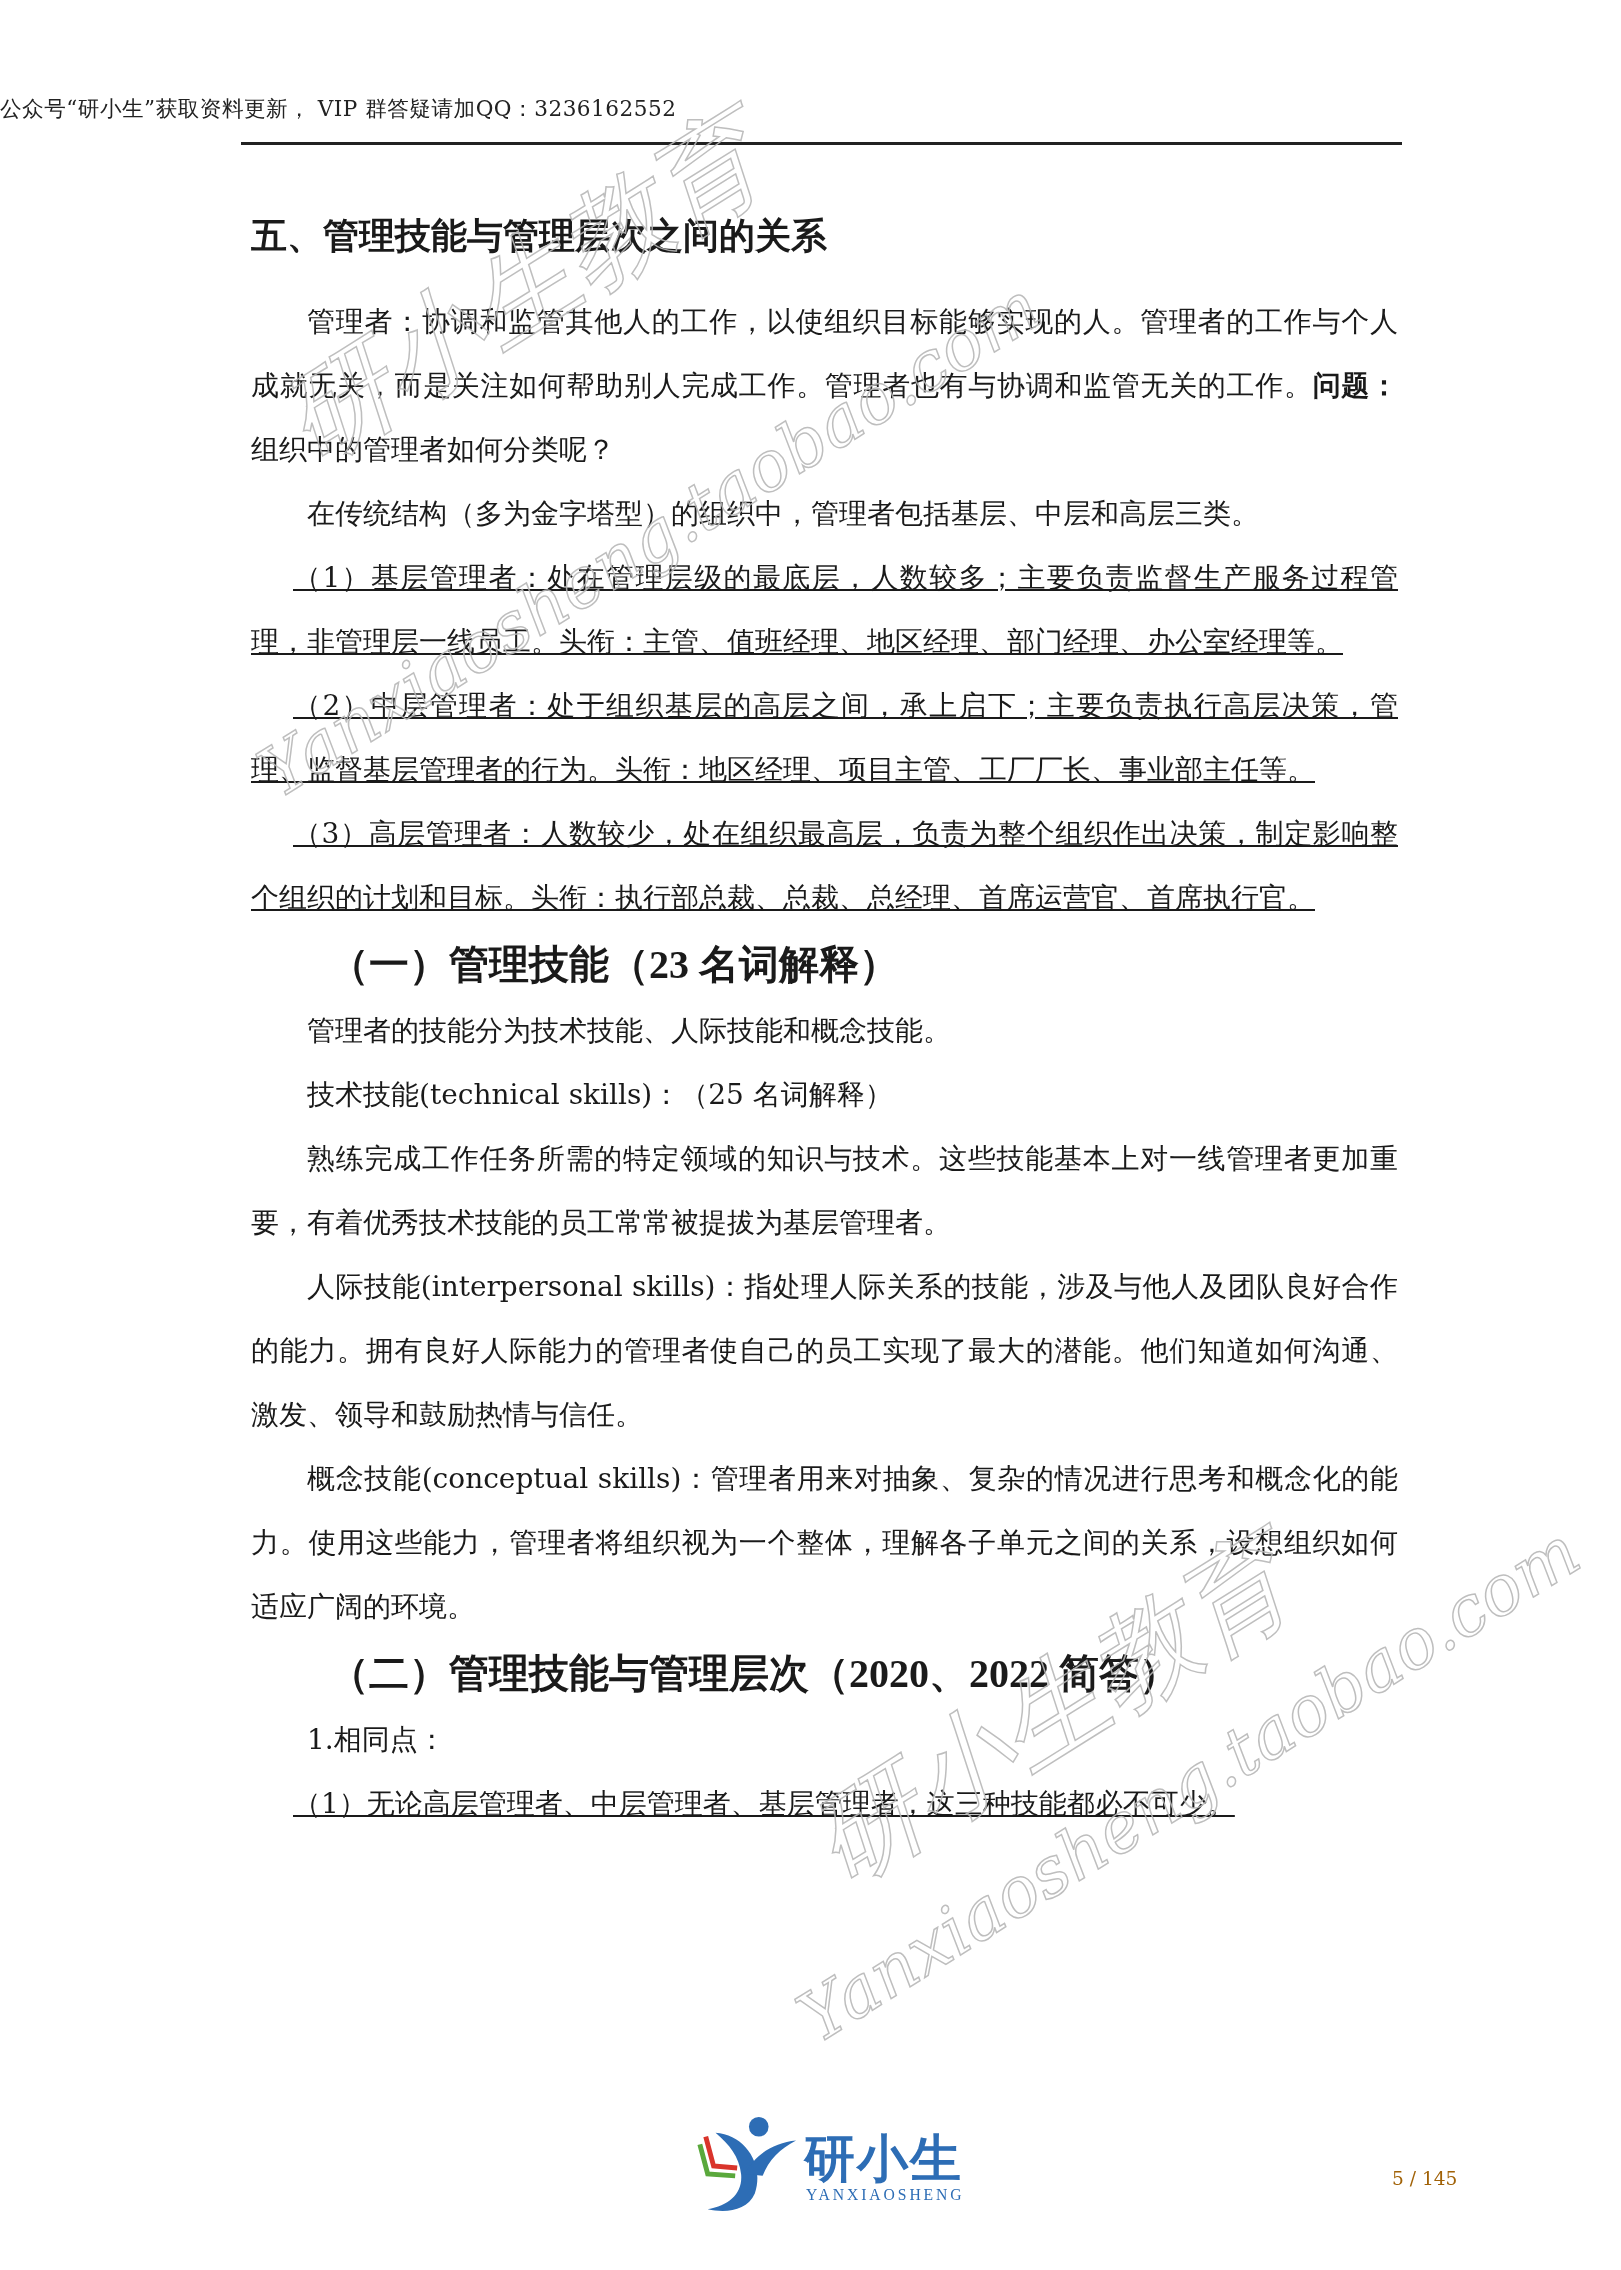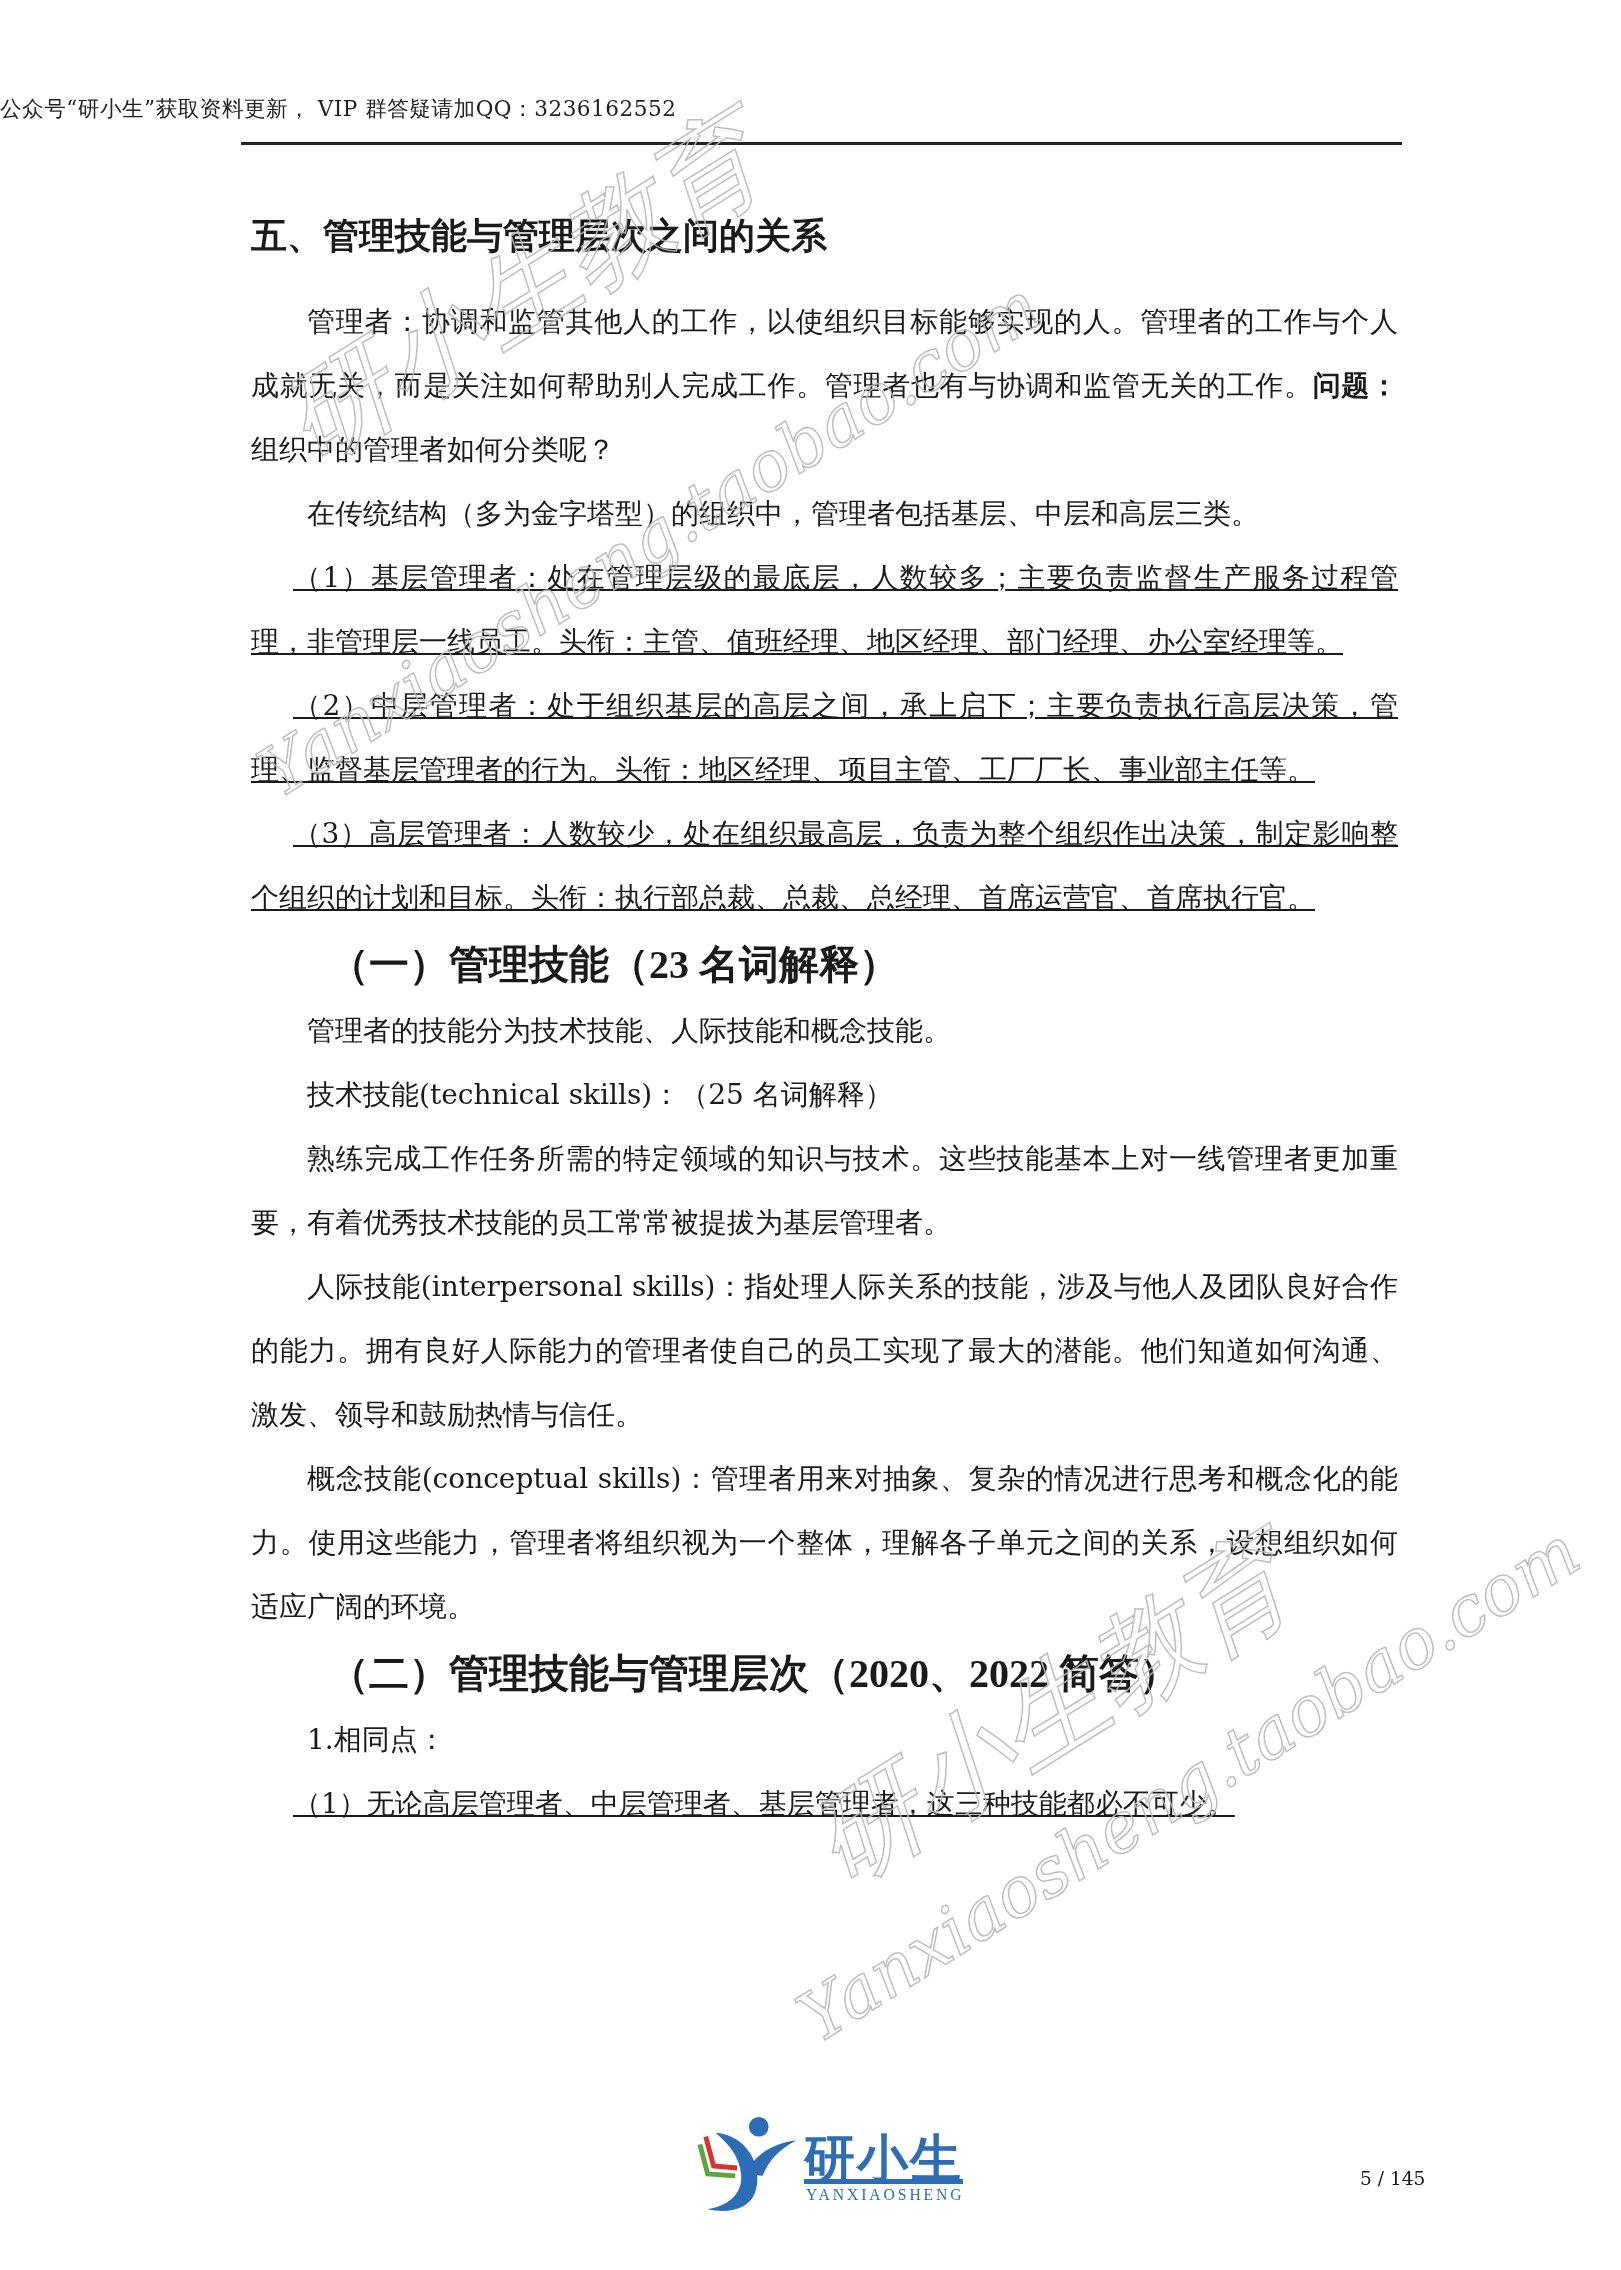--- a/index.html
+++ b/index.html
@@ -16,24 +16,24 @@
   .bold { font-weight: bold; font-family: "DejaVu Sans", sans-serif; }
   .watermark { position: absolute; pointer-events: none; color: transparent;
                -webkit-text-stroke: 1.5px #b8b8b8; font-family: "DejaVu Serif", serif; font-style: italic;
                white-space: nowrap; opacity: 0.9; }
   .wm1-cn { left: 255px; top: 372px; font-size: 108px; transform: rotate(-32deg); transform-origin: left top; }
   .wm1-en { left: 245px; top: 745px; font-size: 69px; transform: rotate(-32deg); transform-origin: left top; }
   .wm2-cn { left: 784px; top: 1794px; font-size: 108px; transform: rotate(-32deg); transform-origin: left top; }
   .wm2-en { left: 784px; top: 1990px; font-size: 69px; transform: rotate(-32deg); transform-origin: left top; }
   .logo { position: absolute; left: 686px; top: 2115px; width: 294px; height: 108px; }
   .logo-text { position: absolute; left: 118px; top: 9.8px; font-family: "DejaVu Sans", sans-serif; font-weight: bold;
-               font-size: 51px; color: #2d6db5; letter-spacing: 2px; text-decoration: underline; }
+               font-size: 51px; color: #2d6db5; letter-spacing: 2px; }
   .logo-sub { position: absolute; left: 120px; top: 71px; font-family: Liberation Serif, serif;
               font-size: 15.7px; color: #2d6db5; letter-spacing: 2.9px; }
-  .page-num { position: absolute; left: 1360px; top: 2168px; font-size: 18.6px; color: #0f172a;
+  .page-num { position: absolute; left: 1392px; top: 2168px; font-size: 18.6px; color: #a16207;
               font-family: "DejaVu Serif", serif; text-align: right; }
 </style>
 </head>
 <body>
 
 <div class="header-text">公众号“研小生”获取资料更新，  VIP 群答疑请加QQ：3236162552</div>
 <div class="header-rule"></div>
 
 <div class="content">
   <div class="h1">五、管理技能与管理层次之间的关系</div>

